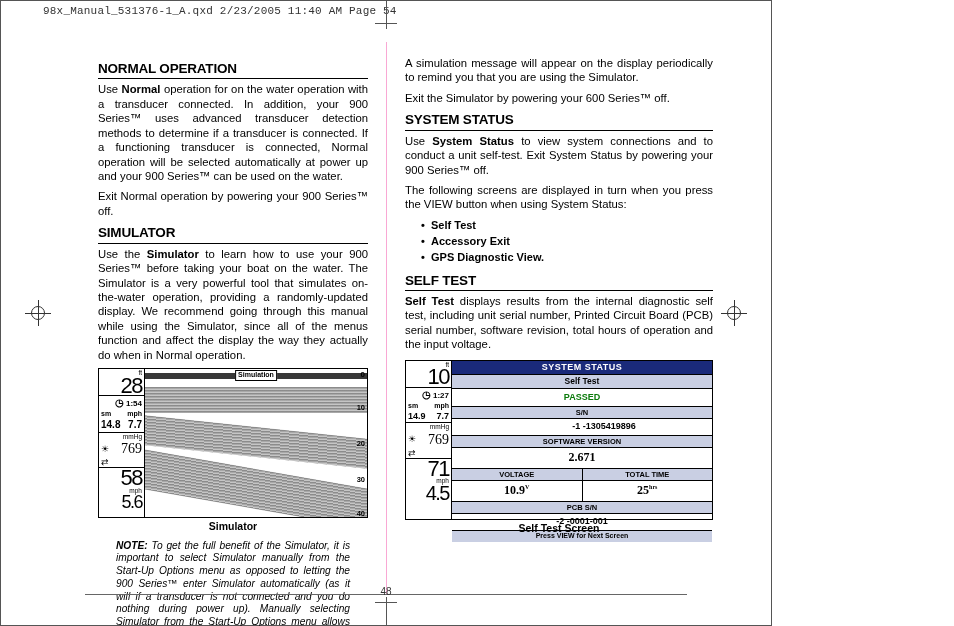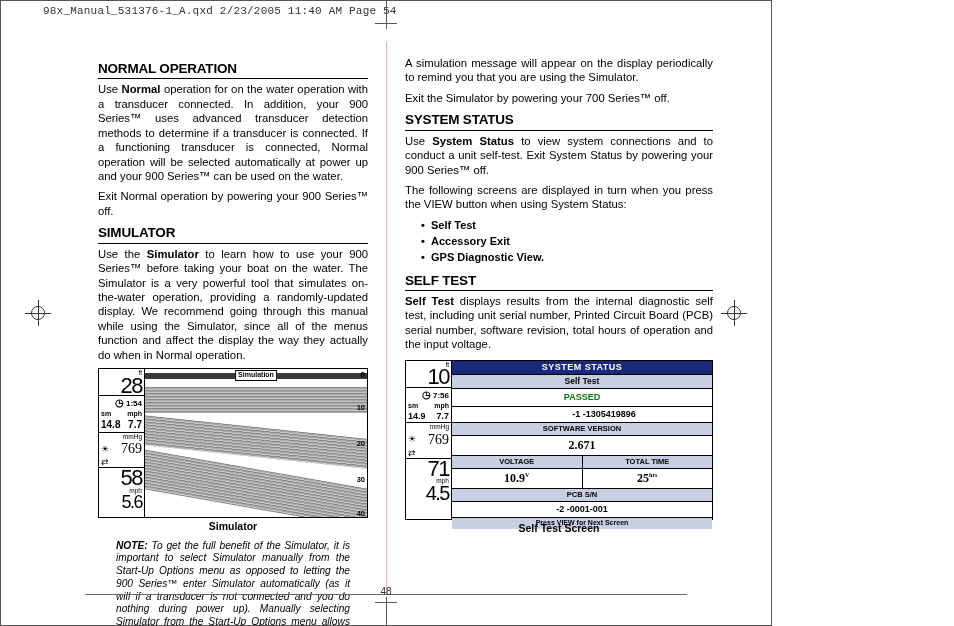--- a/index.html
+++ b/index.html
@@ -148,21 +148,21 @@
         <div class="fig-cap">Simulator</div>
       </div>
 
       <p class="note">
         <span class="lead">NOTE:</span><span> To get the full benefit of the Simulator, it is important to select Simulator manually from the Start-Up Options menu as opposed to letting the 900 Series™ enter Simulator automatically (as it will if a transducer is not connected and you do nothing during power up). Manually selecting Simulator from the Start-Up Options menu allows you to pre-configure your 900 Series™ for on-the-water operation. Any menu changes you make will be saved for later use.</span>
       </p>
     </div>
 
     <div class="col">
       <p>A simulation message will appear on the display periodically to remind you that you are using the Simulator.</p>
-      <p>Exit the Simulator by powering your 700 Series™ off.</p>
+      <p>Exit the Simulator by powering your 600 Series™ off.</p>
 
       <h2 class="sec">SYSTEM STATUS</h2>
       <p>
         <span>Use </span><span class="bold">System Status</span><span> to view system connections and to conduct a unit self-test. Exit System Status by powering your 900 Series™ off.</span>
       </p>
       <p>The following screens are displayed in turn when you press the VIEW button when using System Status:</p>
       <ul class="bul">
         <li>Self Test</li>
         <li>Accessory Exit</li>
         <li>GPS Diagnostic View.</li>
@@ -174,21 +174,21 @@
       </p>
 
       <div class="st-fig">
         <div class="st-box">
           <div class="st-left">
             <div class="sim-cell">
               <div class="sim-tiny" style="text-align:right;">ft</div>
               <div class="sim-big">10</div>
             </div>
             <div class="sim-cell">
-              <div style="text-align:right;font-size:8px;font-weight:700;"><span class="sun">◷</span> <span>7:56</span></div>
+              <div style="text-align:right;font-size:8px;font-weight:700;"><span class="sun">◷</span> <span>1:27</span></div>
               <div class="sim-row">
                   <span>sm</span>
                   <span>mph</span>
                 </div>
               <div class="sim-row" style="font-size:9px;">
                   <span>14.9</span>
                   <span>7.7</span>
                 </div>
             </div>
             <div class="sim-cell">
@@ -204,20 +204,21 @@
               <div class="sim-tiny" style="text-align:right;">mph</div>
               <div class="sim-big" style="font-size:20px;text-align:right;">4.5</div>
             </div>
           </div>
           <div class="st-right">
             <div class="st-titlebar">SYSTEM STATUS</div>
             <div class="st-sub">Self Test</div>
             <div class="st-pass">PASSED</div>
             <div style="flex:1;"></div>
             <div class="st-section">
+              <div class="st-hdr">S/N</div>
               <div class="st-val" style="font-size:9px;padding-left:44px;">-1 -1305419896</div>
             </div>
             <div class="st-section">
               <div class="st-hdr">SOFTWARE VERSION</div>
               <div class="st-val" style="font-family:'Arial Black';font-size:12px;">2.671</div>
             </div>
             <div class="st-section st-two">
               <div>
                 <div class="st-hdr">VOLTAGE</div>
                 <div class="st-val" style="font-family:'Arial Black';font-size:12px;"><span>10.9</span><sup style="font-size:6px;">V</sup></div>

